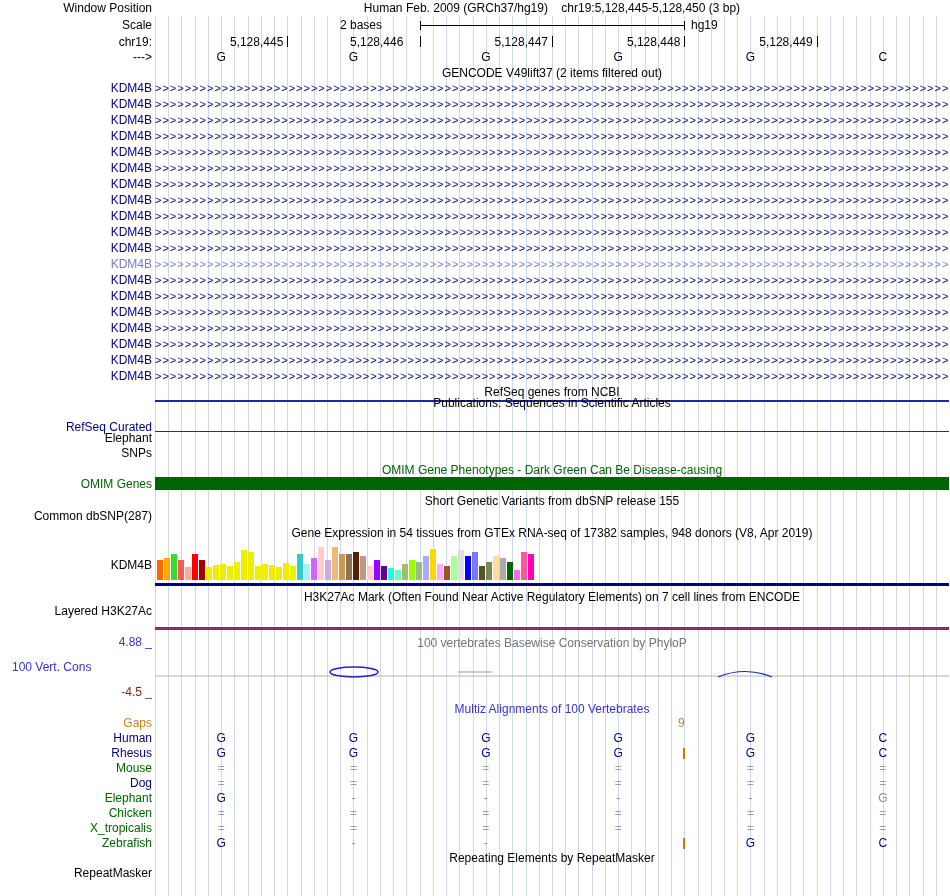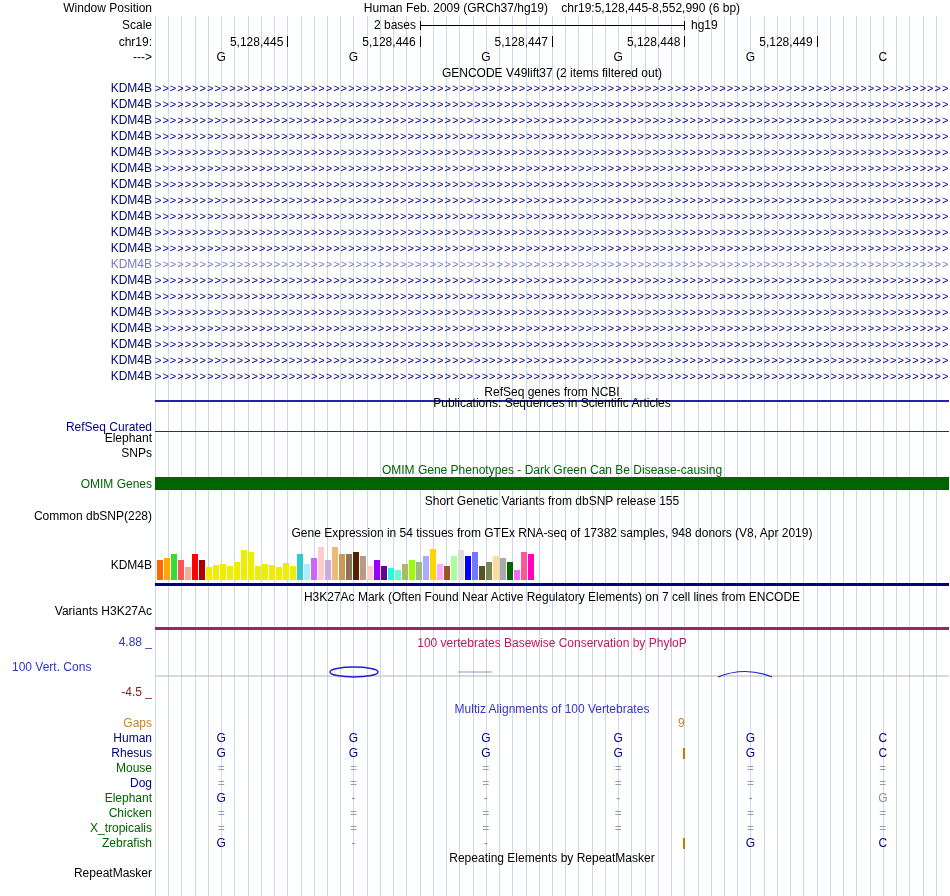--- a/index.html
+++ b/index.html
@@ -20,34 +20,34 @@
   .gtex-bar{width:6px;margin-right:1px;}
   .cell{position:absolute;height:14px;line-height:14px;text-align:center;}
   .insert-bar{position:absolute;width:2px;height:11px;}
 </style>
 </head>
 <body>
 
 <div id="guidelines"></div>
 
 <div class="lbl" style="top:1px">Window Position</div>
-<div class="ctr" style="top:1px"><span>Human Feb. 2009 (GRCh37/hg19)</span><span>&nbsp;&nbsp;&nbsp;&nbsp;</span><span>chr19:5,128,445-8,552,990 (6 bp)</span></div>
+<div class="ctr" style="top:1px"><span>Human Feb. 2009 (GRCh37/hg19)</span><span>&nbsp;&nbsp;&nbsp;&nbsp;</span><span>chr19:5,128,445-5,128,450 (3 bp)</span></div>
 
 <div class="lbl" style="top:18px">Scale</div>
-<div class="abs" style="left:340px;top:18px;width:76px;text-align:right">2 bases</div>
+<div class="abs" style="left:340px;top:18px;width:76px;">2 bases</div>
 <div class="abs" style="left:420px;top:25px;width:265px;height:1px;background:#000"></div>
 <div class="tick" style="left:420px;top:21px;height:9px"></div>
 <div class="tick" style="left:684px;top:21px;height:9px"></div>
 <div class="abs" style="left:691px;top:18px">hg19</div>
 
 <div class="lbl" style="top:35px">chr19:</div>
 <div id="ruler">
     <div class="abs" style="left: 205.333px; top: 35px; width: 78px; text-align: right;">5,128,445</div>
     <div class="tick" style="left: 287px; top: 36px; height: 11px;"></div>
-    <div class="abs" style="left: 337.667px; top: 35px; width: 78px; text-align: right;">5,128,446</div>
+    <div class="abs" style="left: 337.667px; top: 35px; width: 78px; text-align: center;">5,128,446</div>
     <div class="tick" style="left: 420px; top: 36px; height: 11px;"></div>
     <div class="abs" style="left: 470px; top: 35px; width: 78px; text-align: right;">5,128,447</div>
     <div class="tick" style="left: 552px; top: 36px; height: 11px;"></div>
     <div class="abs" style="left: 602.333px; top: 35px; width: 78px; text-align: right;">5,128,448</div>
     <div class="tick" style="left: 684px; top: 36px; height: 11px;"></div>
     <div class="abs" style="left: 734.667px; top: 35px; width: 78px; text-align: right;">5,128,449</div>
     <div class="tick" style="left: 817px; top: 36px; height: 11px;"></div>
   </div>
 
 <div class="lbl" style="top:50px">---&gt;</div>
@@ -110,21 +110,21 @@
 <div class="hline" style="top:431px;height:1px;background:#333"></div>
 <div class="lbl" style="top:431px">Elephant</div>
 
 <div class="lbl" style="top:446px">SNPs</div>
 
 <div class="ctr" style="top:463px;color:#006400">OMIM Gene Phenotypes - Dark Green Can Be Disease-causing</div>
 <div class="hline" style="top:477px;height:13px;background:#006400"></div>
 <div class="lbl" style="top:477px;color:#006400">OMIM Genes</div>
 
 <div class="ctr" style="top:494px">Short Genetic Variants from dbSNP release 155</div>
-<div class="lbl" style="top:509px">Common dbSNP(228)</div>
+<div class="lbl" style="top:509px">Common dbSNP(287)</div>
 
 <div class="ctr" style="top:526px">Gene Expression in 54 tissues from GTEx RNA-seq of 17382 samples, 948 donors (V8, Apr 2019)</div>
 <div class="lbl" style="top:558px">KDM4B</div>
 <div id="gtex-bars">
     <div class="gtex-bar" style="height: 20px; background: rgb(255, 102, 0); position: relative;"></div>
     <div class="gtex-bar" style="height: 22px; background: rgb(255, 170, 0); position: relative;"></div>
     <div class="gtex-bar" style="height: 26px; background: rgb(51, 221, 51); position: relative;"></div>
     <div class="gtex-bar" style="height: 20px; background: rgb(255, 85, 85); position: relative;"></div>
     <div class="gtex-bar" style="height: 13px; background: rgb(255, 170, 153); position: relative;"></div>
     <div class="gtex-bar" style="height: 26px; background: rgb(255, 0, 0); position: relative;"></div>
@@ -173,25 +173,25 @@
     <div class="gtex-bar" style="height: 24px; background: rgb(255, 221, 153); position: relative;"></div>
     <div class="gtex-bar" style="height: 22px; background: rgb(170, 170, 170); position: relative;"></div>
     <div class="gtex-bar" style="height: 18px; background: rgb(0, 102, 0); position: relative;"></div>
     <div class="gtex-bar" style="height: 10px; background: rgb(255, 102, 255); position: relative;"></div>
     <div class="gtex-bar" style="height: 28px; background: rgb(255, 85, 153); position: relative;"></div>
     <div class="gtex-bar" style="height: 26px; background: rgb(255, 0, 187); position: relative;"></div>
   </div>
 <div class="hline" style="top:583px;height:3px;background:#000080"></div>
 
 <div class="ctr" style="top:590px">H3K27Ac Mark (Often Found Near Active Regulatory Elements) on 7 cell lines from ENCODE</div>
-<div class="lbl" style="top:604px">Variants H3K27Ac</div>
+<div class="lbl" style="top:604px">Layered H3K27Ac</div>
 <div class="hline" style="top:627px;height:3px;background:#8e2b60"></div>
 
 <div class="lbl" style="top:635px;color:#3333cc">4.88 _</div>
-<div class="ctr" style="top:636px;color:#be185d">100 vertebrates Basewise Conservation by PhyloP</div>
+<div class="ctr" style="top:636px;color:#737373">100 vertebrates Basewise Conservation by PhyloP</div>
 <div class="abs" style="left:12px;top:660px;color:#3333cc">100 Vert. Cons</div>
 <svg style="position:absolute;left:155px;top:655px" width="794" height="35">
   <line x1="0" y1="21" x2="794" y2="21" stroke="#b5b5b5" stroke-width="1"></line>
   <ellipse cx="199" cy="17" rx="24" ry="5" fill="none" stroke="#2222cc" stroke-width="1.5"></ellipse>
   <line x1="303" y1="17" x2="337" y2="17" stroke="#8899bb" stroke-width="1"></line>
   <path d="M 563 22 Q 590 11 617 22" fill="none" stroke="#2222cc" stroke-width="1.2"></path>
 </svg>
 <div class="lbl" style="top:685px;color:#7f1d1d">-4.5 _</div>
 
 <div class="ctr" style="top:702px;color:#3333cc">Multiz Alignments of 100 Vertebrates</div>

